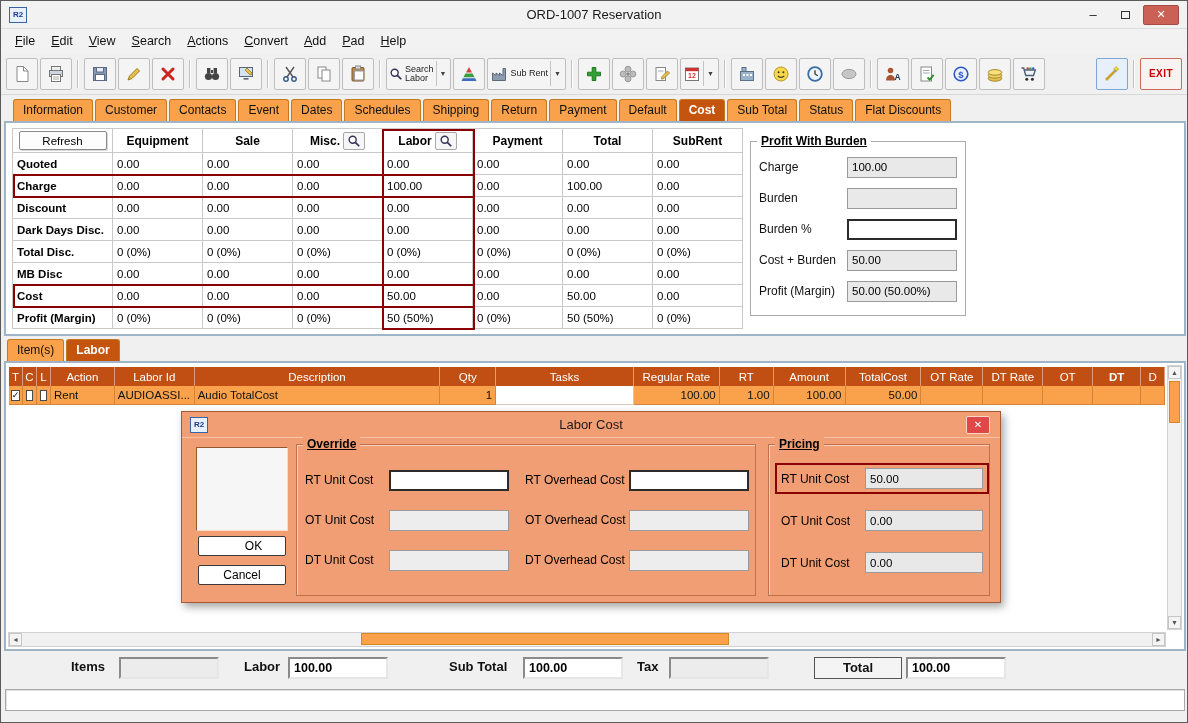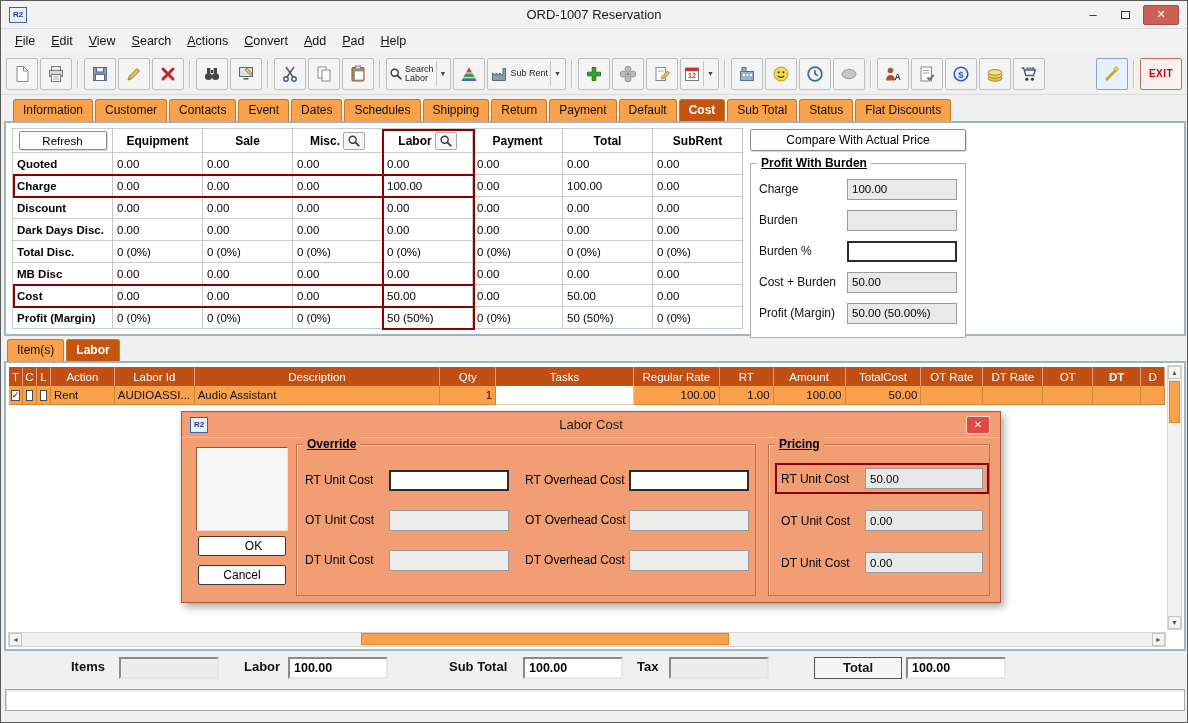--- a/index.html
+++ b/index.html
@@ -572,21 +572,20 @@
           <div class="cg-cell">50 (50%)</div>
           <div class="cg-cell">0 (0%)</div>
           <div class="cg-cell">50 (50%)</div>
           <div class="cg-cell">0 (0%)</div>
         </div>
         <div class="redbox" style="left: 369px; top: 0px; width: 93px; height: 201px;"></div>
         <div class="redbox" style="left: 0px; top: 45px; width: 462px; height: 24px;"></div>
         <div class="redbox" style="left: 0px; top: 155px; width: 462px; height: 24px;"></div>
       </div>
     <div class="burden">
-      <button class="compare-btn">Compare With Actual Price</button>
       <div class="group">
         <span class="gtitle">Profit With Burden</span>
         <div>
             <div class="brow">
               <span class="blab">Charge</span>
               <input class="binp ro" readonly="" value="100.00" style="">
             </div>
             <div class="brow">
               <span class="blab">Burden</span>
               <input class="binp ro" readonly="" style="">
@@ -639,21 +638,21 @@
             <span class="cb">✓</span>
           </div>
           <div class="ig-cell ck" style="width: 14px;">
             <span class="cb"></span>
           </div>
           <div class="ig-cell ck" style="width: 14px;">
             <span class="cb"></span>
           </div>
           <div class="ig-cell" style="width: 64px;">Rent</div>
           <div class="ig-cell" style="width: 80px;">AUDIOASSI...</div>
-          <div class="ig-cell" style="width: 246px;">Audio Assistant</div>
+          <div class="ig-cell" style="width: 246px;">Audio TotalCost</div>
           <div class="ig-cell num" style="width: 56px;">1</div>
           <div class="ig-cell tasks" style="width: 138px;"></div>
           <div class="ig-cell num" style="width: 86px;">100.00</div>
           <div class="ig-cell num" style="width: 54px;">1.00</div>
           <div class="ig-cell num" style="width: 72px;">100.00</div>
           <div class="ig-cell num" style="width: 76px;">50.00</div>
           <div class="ig-cell num" style="width: 62px;"></div>
           <div class="ig-cell num" style="width: 60px;"></div>
           <div class="ig-cell num" style="width: 50px;"></div>
           <div class="ig-cell num" style="width: 48px;"></div>

